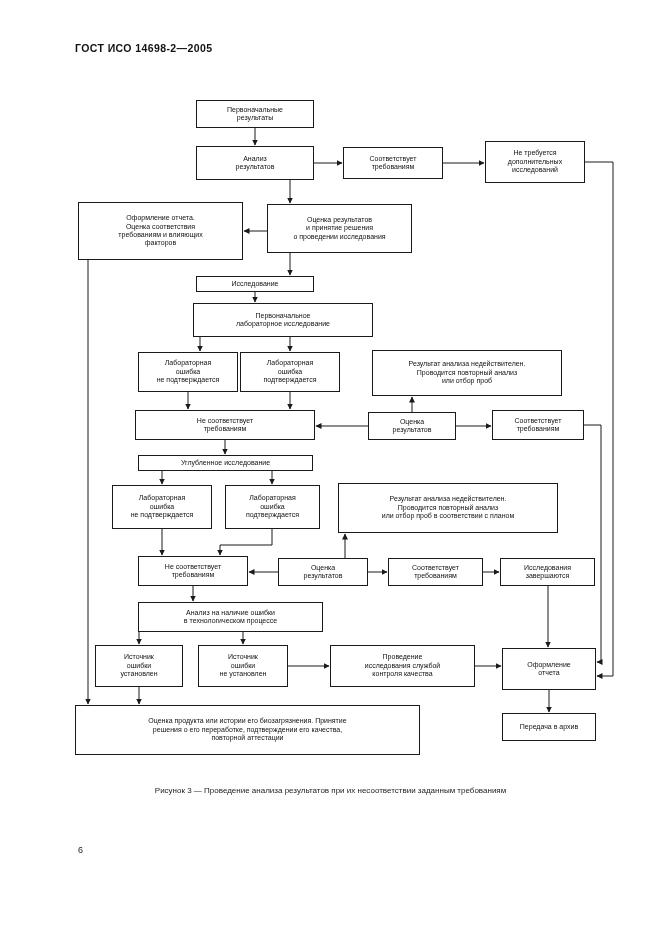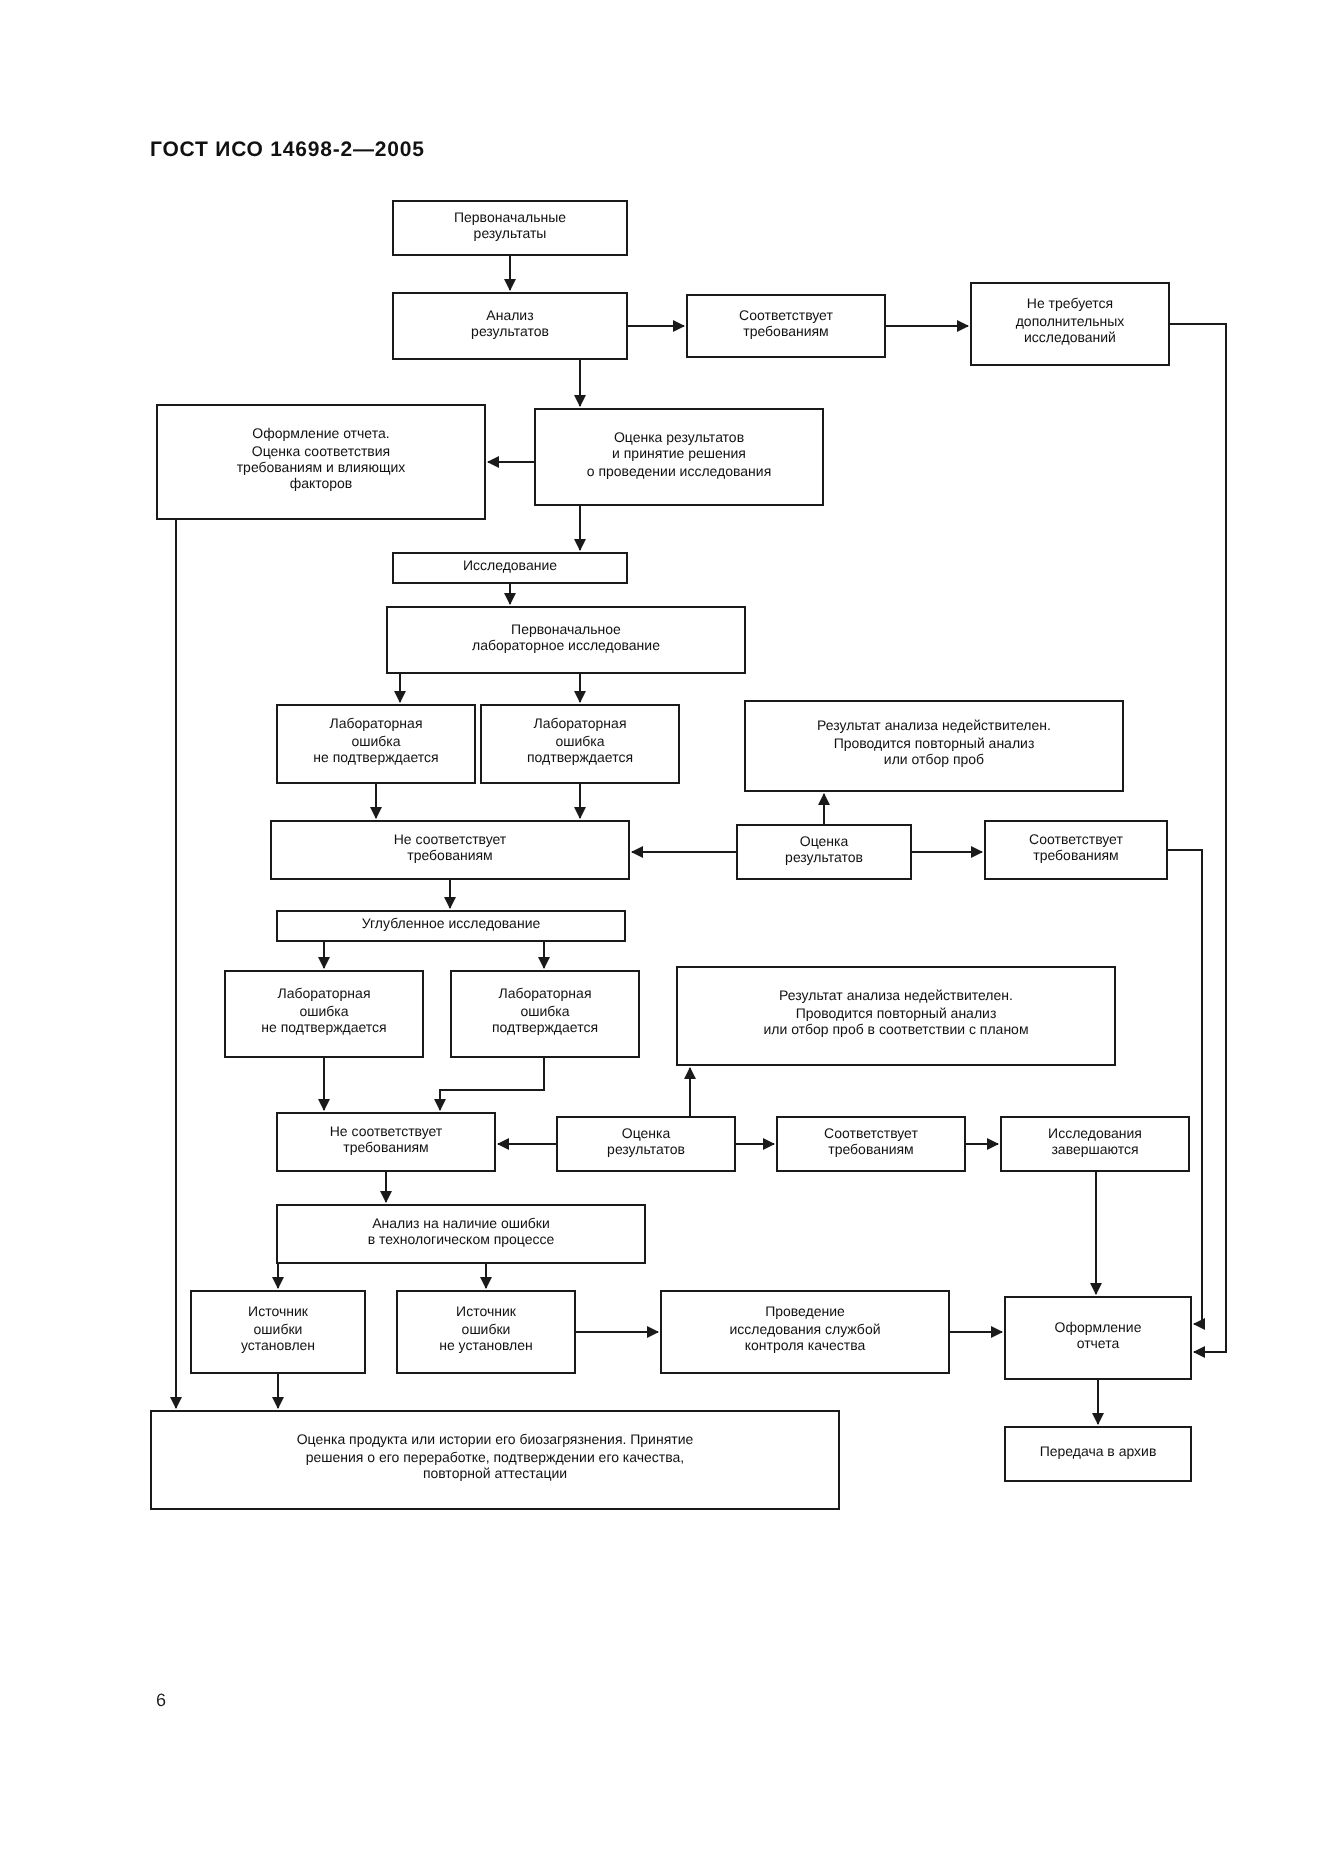--- a/index.html
+++ b/index.html
@@ -1,21 +1,21 @@
 <!DOCTYPE html>
 <html><head>
 <meta charset="utf-8">
 <style>
   html, body { margin:0; padding:0; background:#ffffff; }
   .page {
     position:relative; width:661px; height:936px; background:#ffffff;
     font-family:"Liberation Sans", sans-serif; color:#111; overflow:hidden;
   }
   .doc-header {
-    position:absolute; left:75px; top:69px;
+    position:absolute; left:75px; top:42px;
     font-size:10.5px; font-weight:bold; letter-spacing:0.4px;
   }
   #diagram-layer { position:absolute; left:0; top:0; width:661px; height:936px; }
   #edge-svg { position:absolute; left:0; top:0; }
   .node {
     position:absolute; box-sizing:border-box;
     border:1px solid #1a1a1a; background:#ffffff;
     display:flex; align-items:center; justify-content:center;
     text-align:center; font-size:7px; line-height:1.2;
     white-space:pre-line; padding:1px 2px; color:#111;
@@ -141,14 +141,15 @@
 исследования службой
 контроля качества</div>
       <div class="node" style="left: 502px; top: 648px; width: 94px; height: 42px;">Оформление
 отчета</div>
       <div class="node" style="left: 75px; top: 705px; width: 345px; height: 50px;">Оценка продукта или истории его биозагрязнения. Принятие
 решения о его переработке, подтверждении его качества,
 повторной аттестации</div>
       <div class="node" style="left: 502px; top: 713px; width: 94px; height: 28px;">Передача в архив</div>
     </div>
 
+  <div class="caption">Рисунок 3 — Проведение анализа результатов при их несоответствии заданным требованиям</div>
   <div class="page-number">6</div>
 </div>
 
 </body></html>

